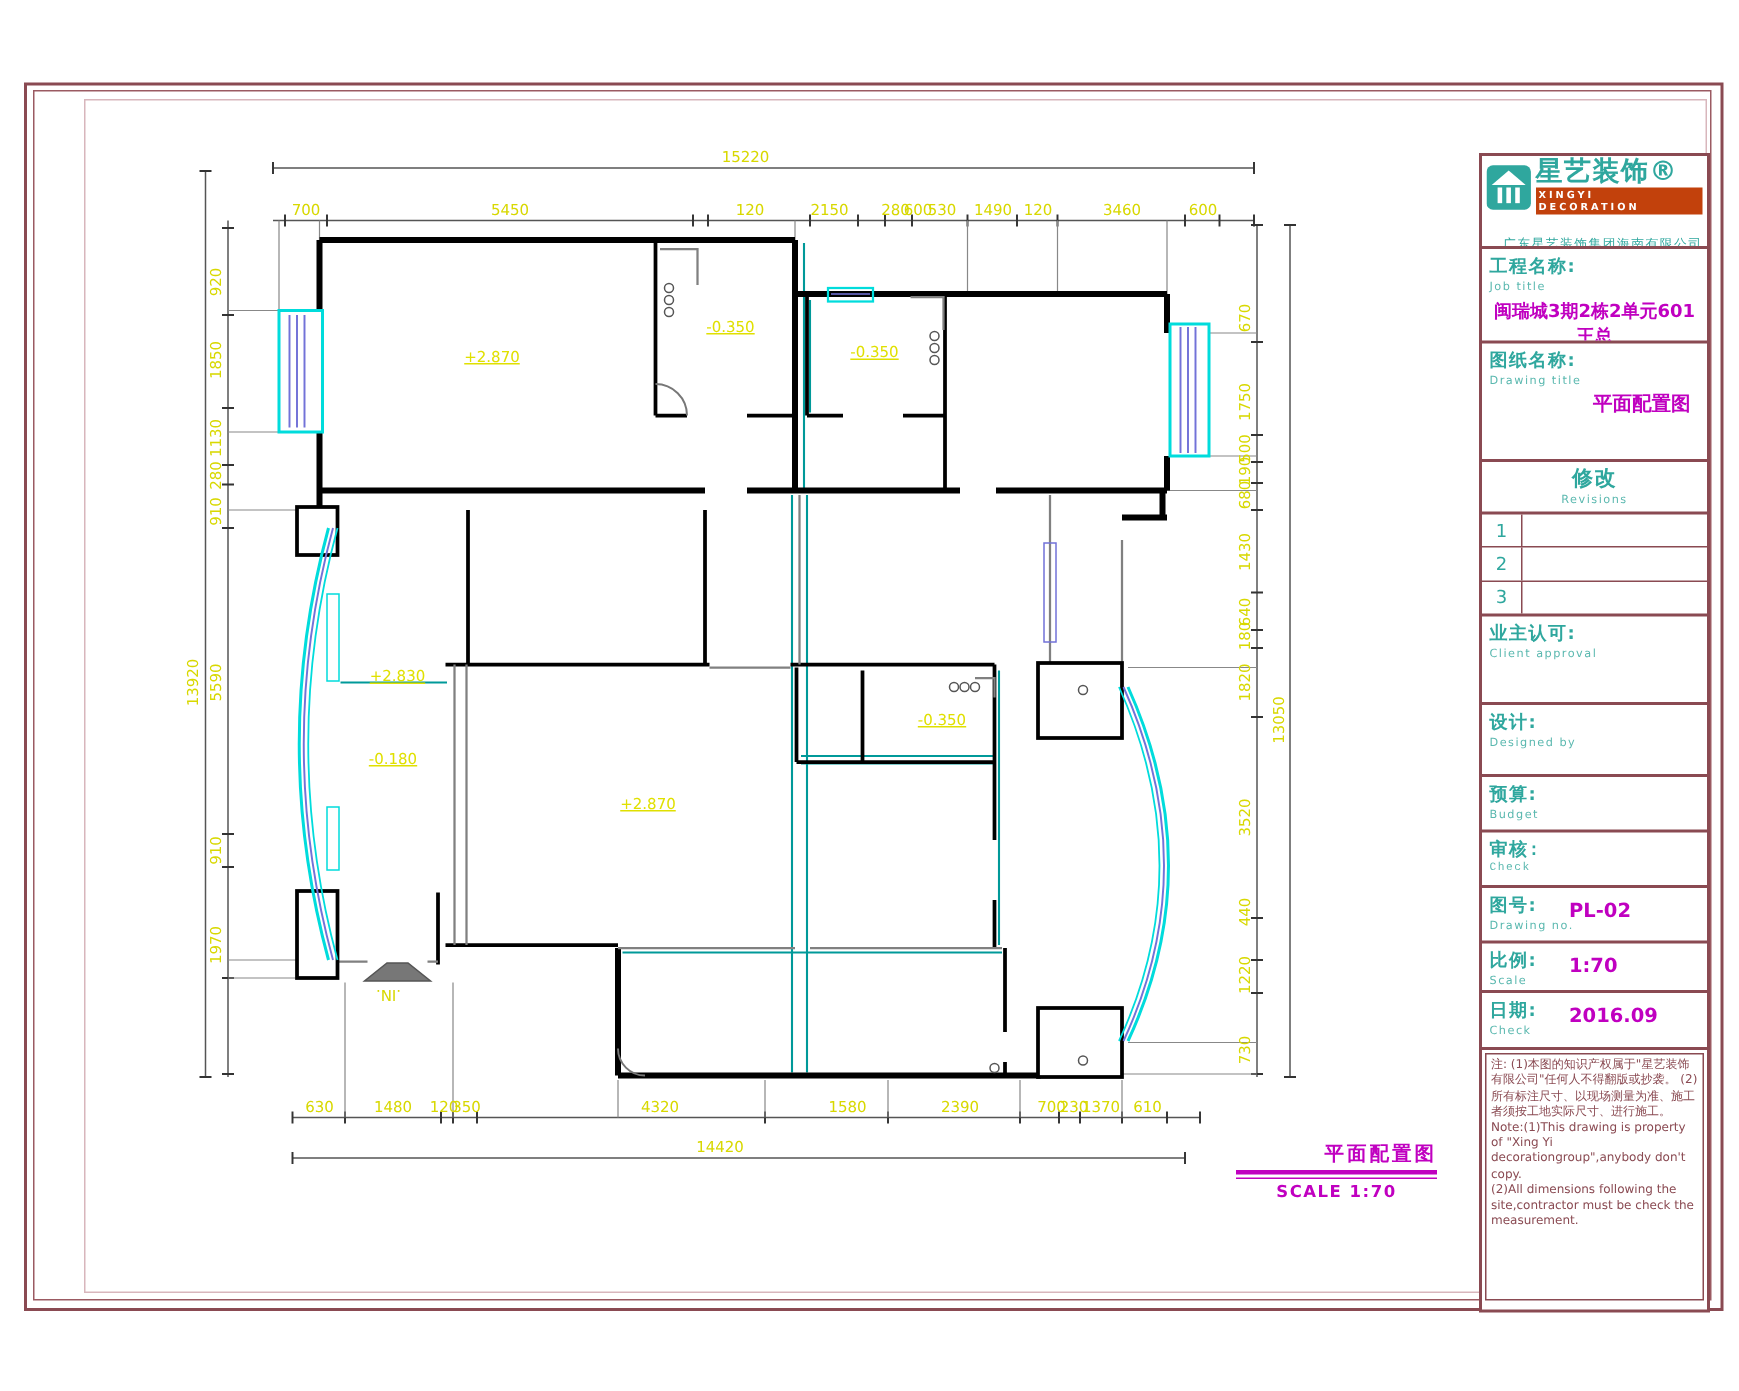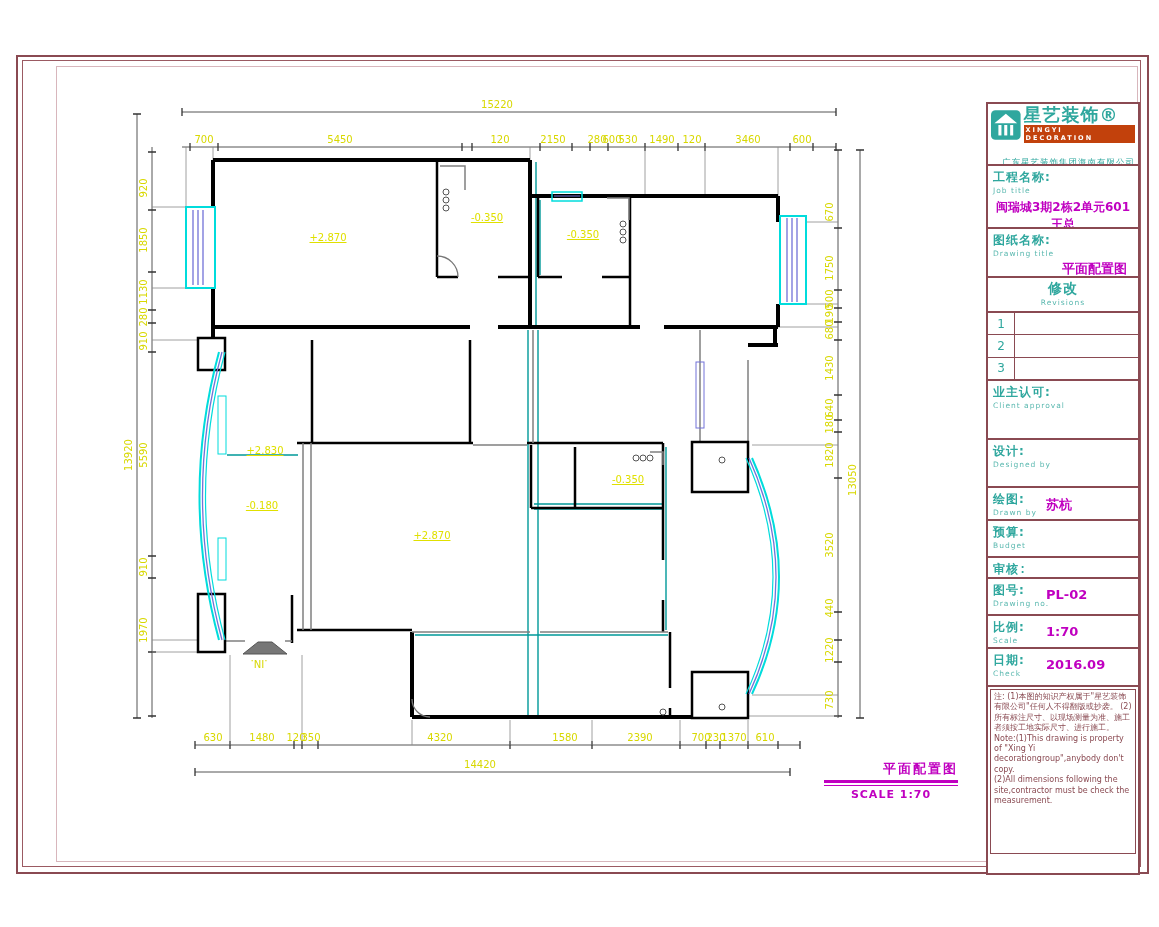--- a/index.html
+++ b/index.html
@@ -18,33 +18,33 @@
   .cnlab{color:#2fa79e;font-size:12px;font-weight:bold;letter-spacing:1px;}
   .enlab{color:#5ab8af;font-size:7.5px;letter-spacing:1px;}
   .magval{color:#c000c0;font-weight:bold;}
   .logo-sec{height:62px;padding:2px 3px;}
   .logo-row{display:flex;align-items:center;gap:3px;}
   .brand-cn{color:#2fa79e;font-size:18px;font-weight:bold;letter-spacing:1px;line-height:18px;}
   .brand-en{background:#c2410c;color:#fff;font-size:6.5px;font-weight:bold;letter-spacing:2px;padding:1px 2px;margin-top:1px;}
   .company-cn{color:#2fa79e;font-size:8.5px;letter-spacing:1px;margin-top:14px;white-space:nowrap;text-align:right;}
   .company-en{color:#2fa79e;font-size:5.5px;transform:scale(.95);transform-origin:left;white-space:nowrap;}
   .sec-job{height:63px;padding:3px 5px;}
-  .sec-draw{height:49px;padding:3px 5px;}
+  .sec-draw{height:79px;padding:3px 5px;}
   .sec-rev{height:35px;text-align:center;padding-top:2px;}
   .sec-rev .cnlab{font-size:14px;}
   .revrows{height:68px;display:flex;flex-direction:column;border-bottom:2px solid #8a4a52;box-sizing:border-box;}
   .revrow{flex:1;display:flex;border-bottom:1.5px solid #8a4a52;box-sizing:border-box;}
   .revrow:last-child{border-bottom:none;}
   .revnum{width:26px;border-right:1.5px solid #8a4a52;color:#2fa79e;font-size:12px;display:flex;align-items:center;justify-content:center;}
   .revblank{flex:1;}
   .sec-client{height:59px;padding:3px 5px;}
   .sec-designed{height:48px;padding:3px 5px;}
   .sec-drawn{height:33px;padding:3px 5px;}
   .sec-budget{height:37px;padding:3px 5px;}
-  .sec-check{height:21px;padding:3px 5px;font-family:Liberation Mono, monospace;}
+  .sec-check{height:37px;padding:3px 5px;font-family:Liberation Mono, monospace;}
   .sec-dno{height:37px;padding:3px 5px;}
   .sec-scale{height:33px;padding:3px 5px;}
   .sec-date{height:38px;padding:3px 5px;}
   .sec-notes{height:169px;padding:2px;}
   .notes-inner{border:1px solid #8a4a52;height:100%;box-sizing:border-box;padding:2px 3px;color:#8a4a52;font-size:8px;line-height:1.3;}
   .valcenter{text-align:center;font-size:12px;margin-top:4px;}
   .valright{text-align:right;font-size:13px;margin-top:2px;padding-right:6px;}
   .inlineval{position:absolute;left:58px;top:8px;font-size:13px;}
   
   .caption{position:absolute;left:824px;top:760px;width:134px;}
@@ -288,25 +288,20 @@
     <div class="sec sec-client">
       <div class="cnlab">业主认可:</div>
       <div class="enlab">Client approval</div>
     </div>
 
     <div class="sec sec-designed">
       <div class="cnlab">设计:</div>
       <div class="enlab">Designed by</div>
     </div>
 
-    <div class="sec sec-drawn">
-      <div class="cnlab">绘图:</div>
-      <div class="enlab">Drawn by</div>
-      <div class="magval inlineval">苏杭</div>
-    </div>
 
     <div class="sec sec-budget">
       <div class="cnlab">预算:</div>
       <div class="enlab">Budget</div>
     </div>
 
     <div class="sec sec-check">
       <div class="cnlab">审核:</div>
       <div class="enlab">Check</div>
     </div>

